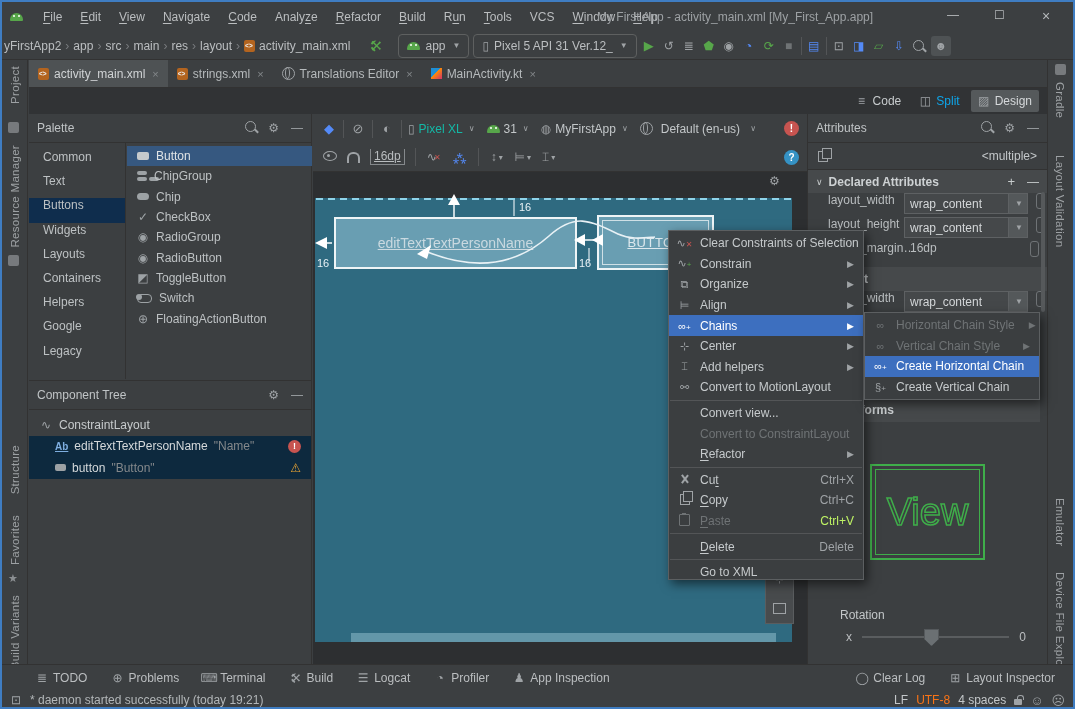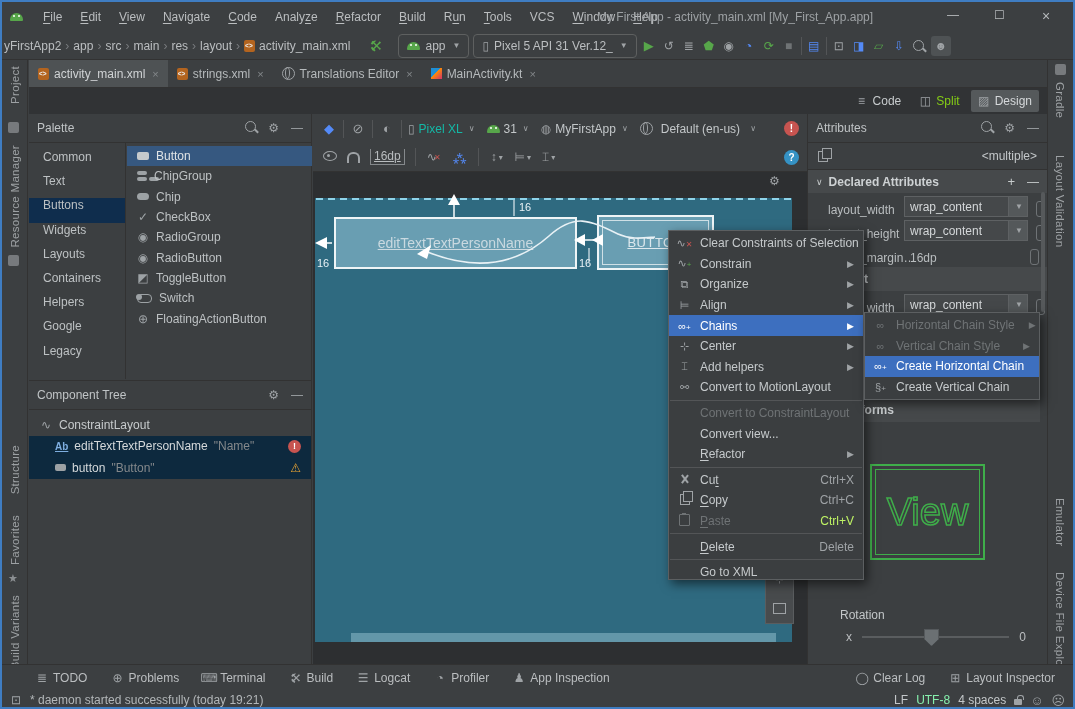--- a/index.html
+++ b/index.html
@@ -58,21 +58,21 @@
   .msep{height:1px;background:#535557;margin:2px 1px}
   .cutic{position:relative;width:10px;height:10px;display:inline-block}
   .cutic:before,.cutic:after{content:"";position:absolute;left:4.5px;top:0;width:1.6px;height:10px;background:#9fa3a6}
   .cutic:before{transform:rotate(38deg)}.cutic:after{transform:rotate(-38deg)}
   .copyic{position:relative;width:8px;height:9px;border:1.4px solid #9fa3a6;display:inline-block}
   .copyic:after{content:"";position:absolute;left:2.5px;top:-4px;width:8px;height:9px;border:1.4px solid #9fa3a6;background:#3b3e40}
   .pasteic{position:relative;width:9px;height:10px;border:1.4px solid #6f7375;display:inline-block;border-radius:1px}
   .pasteic:after{content:"";position:absolute;left:1.5px;top:-2.5px;width:4px;height:2px;background:#6f7375}
   
   .secbar{display:flex;align-items:center;background:#46494b;color:#c8cccd;padding:0 8px}
-  .arow{display:flex;align-items:flex-end;height:24px;color:#b9bdbf}
+  .arow{display:flex;align-items:flex-start;height:24px;color:#b9bdbf}
   .vbox{display:flex;align-items:center;background:#45484a;border:1px solid #5e6163;height:19px;padding:0 5px;color:#d4d7d9;width:112px;justify-content:space-between}
   .vbox .ddc{background:#54585a;margin:-1px -5px -1px 4px;height:19px;width:18px;display:flex;align-items:center;justify-content:center;border-left:1px solid #5e6163}
   .pin{width:7px;height:14px;border:1.3px solid #6f7376;border-radius:3px}
   u{text-decoration:underline;text-underline-offset:2px}
   .eye{width:12px;height:8px;border:1.5px solid #9fa3a6;border-radius:50%;position:relative;display:inline-block}
   .eye:after{content:"";position:absolute;left:3px;top:1.5px;width:3px;height:3px;background:#9fa3a6;border-radius:50%}
   .magnet{width:9px;height:9px;border:2px solid #9fa3a6;border-top:none;border-radius:0 0 6px 6px;transform:rotate(180deg);display:inline-block}
   .helpb{width:15px;height:15px;border-radius:50%;background:#3592c4;color:#fff;font-size:10px;font-weight:bold;display:inline-flex;align-items:center;justify-content:center}
   .errb{width:15px;height:15px;border-radius:50%;background:#c75450;color:#fff;font-size:10px;font-weight:bold;display:inline-flex;align-items:center;justify-content:center}
   .lock{position:relative;width:8px;height:6px;background:#9fa3a6;border-radius:1px;display:inline-block;margin-top:4px}
@@ -196,21 +196,21 @@
   </div>
 
   <div class="ab" style="left:27px;top:86px;width:1018px;height:26px;background:#313335">
     <div class="ab row" style="right:8px;top:2px;gap:4px">
       <div class="row" style="gap:5px;padding:3px 7px">
         <span class="ic" style="width:12px">≡</span>
         <span style="color:#c7cbcd">Code</span>
       </div>
       <div class="row" style="gap:5px;padding:3px 7px">
         <span class="ic" style="width:12px">◫</span>
-        <span style="color:#84cc16">Split</span>
+        <span style="color:#0ea5e9">Split</span>
       </div>
       <div class="row" style="gap:5px;padding:3px 7px;background:#55595b;border-radius:2px">
         <span class="ic" style="width:12px">▨</span>
         <span style="color:#d5d8da">Design</span>
       </div>
     </div>
   </div>
 
   <div class="ab" style="left:27px;top:112px;width:283px;height:266px;background:#3c3f41;border-right:1px solid #323232">
     <div class="phead">
@@ -526,27 +526,27 @@
         <span class="mic">⌶</span>
         <span class="mil">Add helpers</span>
         <span class="sp"></span>
         <span class="mia">▶</span>
       </div>
     <div class="mi">
         <span class="mic">⚯</span>
         <span class="mil">Convert to MotionLayout</span>
       </div>
     <div class="msep"></div>
+    <div class="mi">
+        <span class="mic"></span>
+        <span class="mil">Convert view...</span>
+      </div>
     <div class="mi dis">
         <span class="mic"></span>
         <span class="mil">Convert to ConstraintLayout</span>
-      </div>
-    <div class="mi">
-        <span class="mic"></span>
-        <span class="mil">Convert view...</span>
       </div>
     <div class="mi">
         <span class="mic"></span>
         <span class="mil"><u>R</u>efactor</span>
         <span class="sp"></span>
         <span class="mia">▶</span>
       </div>
     <div class="msep"></div>
     <div class="mi">
         <span class="mic"><span class="cutic"></span></span>
@@ -641,20 +641,20 @@
         <span class="ic" style="width:12px">⊞</span>
         <span>Layout Inspector</span>
       </span>
   </div>
 
   <div class="ab row" style="left:0;top:689px;width:1071px;height:18px;background:#3c3f41;padding:0 8px;gap:8px">
     <span class="ic" style="width:12px;height:12px">⊡</span>
     <span style="color:#b3b7b9">* daemon started successfully (today 19:21)</span>
     <span style="flex:1"></span>
     <span style="color:#c3c7c9">LF</span>
-    <span style="color:#86efac">UTF-8</span>
+    <span style="color:#f97316">UTF-8</span>
     <span style="color:#c3c7c9">4 spaces</span>
     <span class="lock"></span>
     <span style="color:#9fa3a6;font-size:13px">☺</span>
     <span style="color:#9fa3a6;font-size:13px">☹</span>
   </div>
 
 </div>
 
 </body></html>

